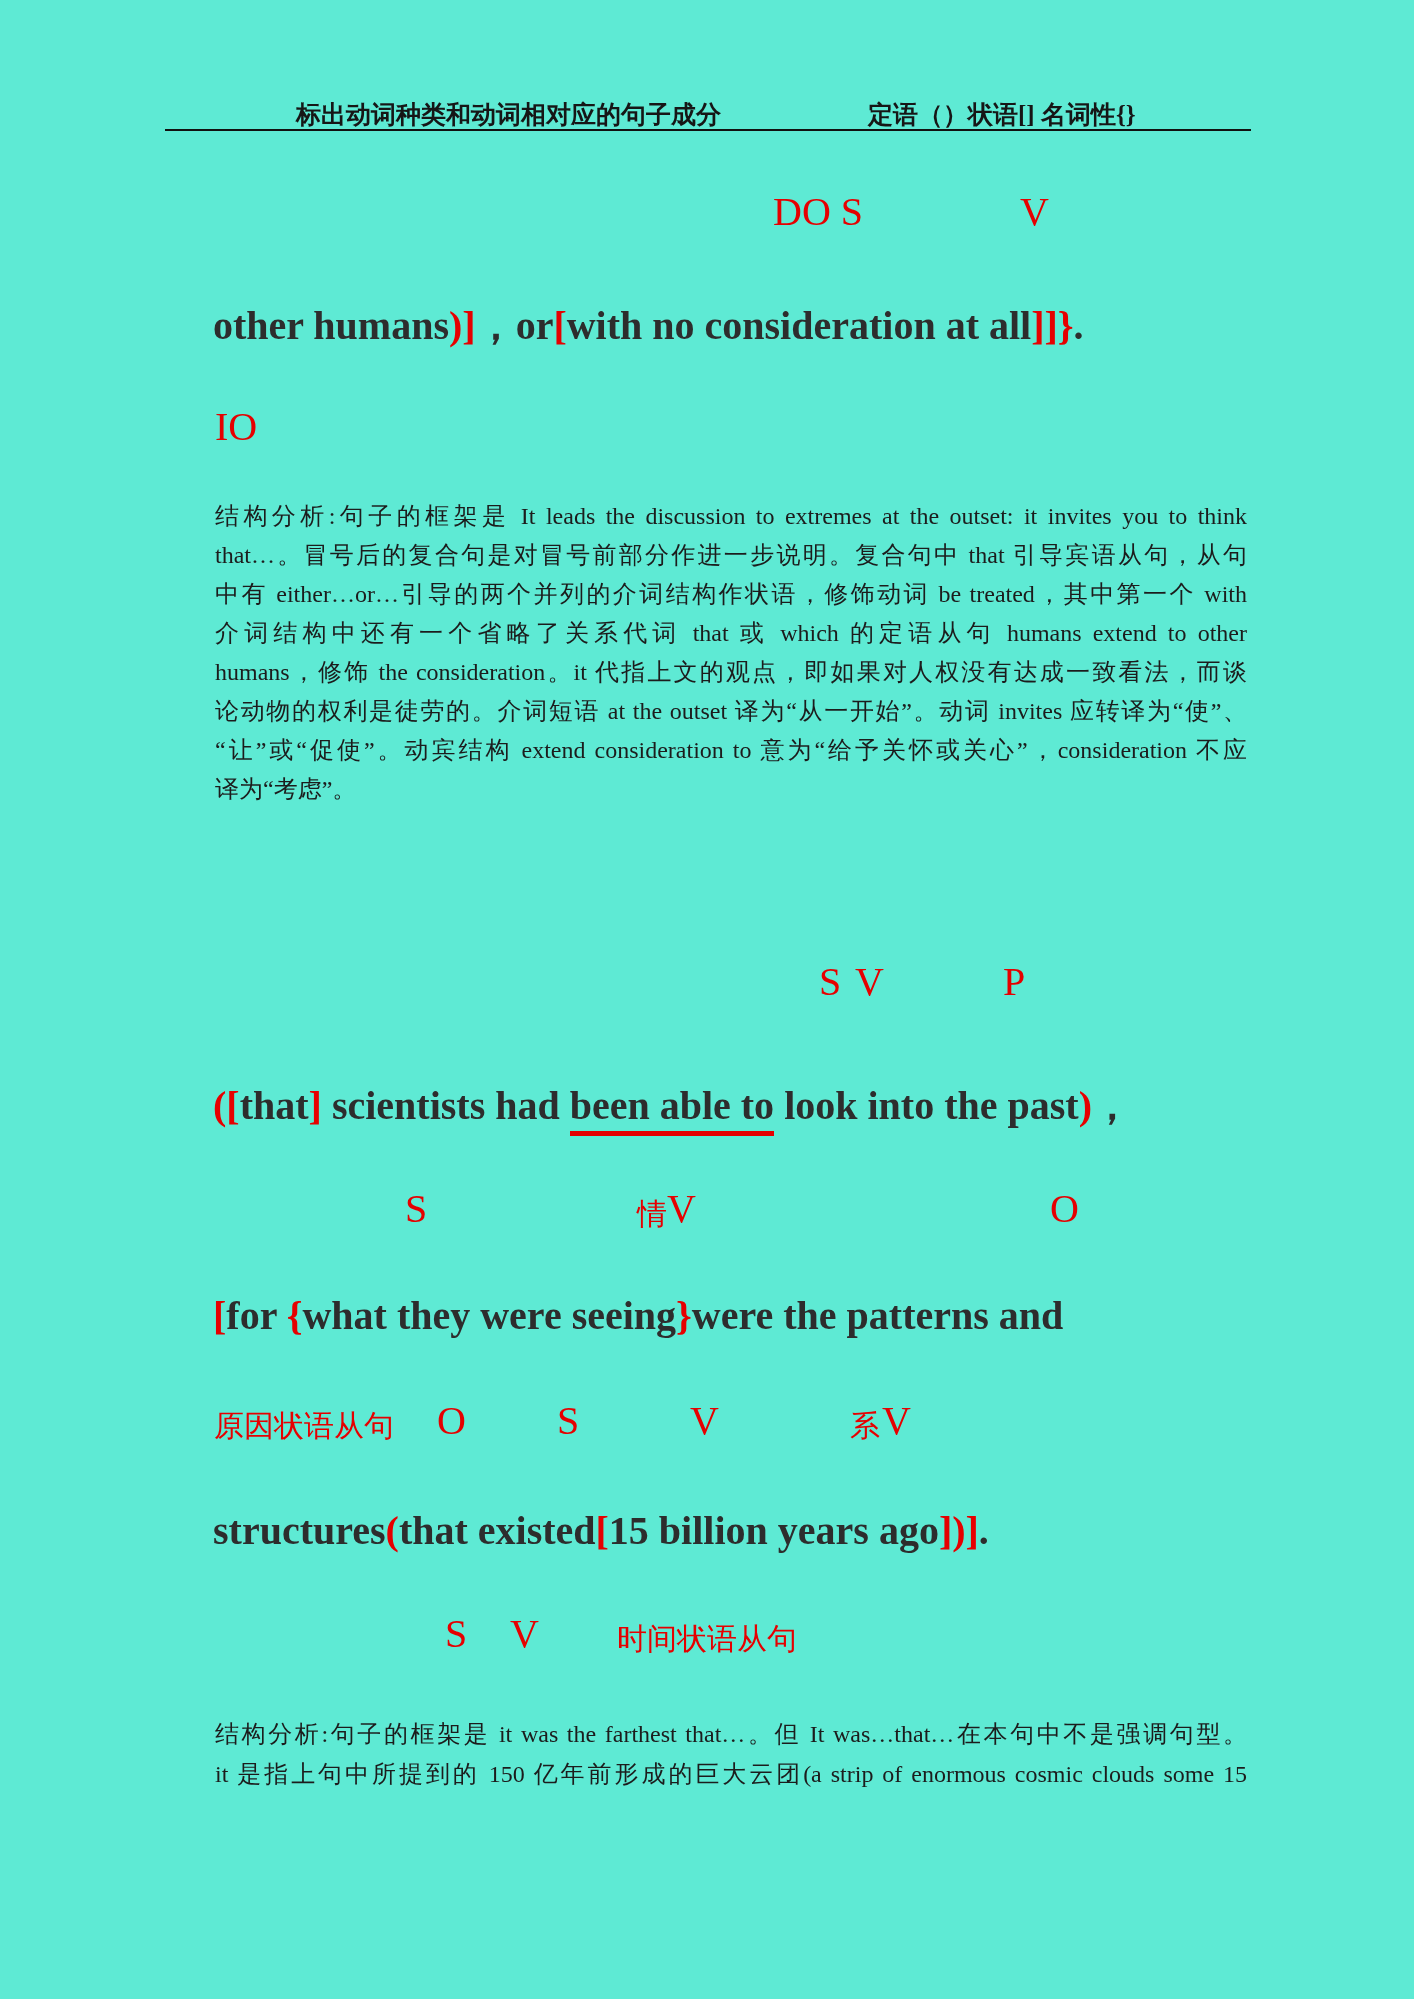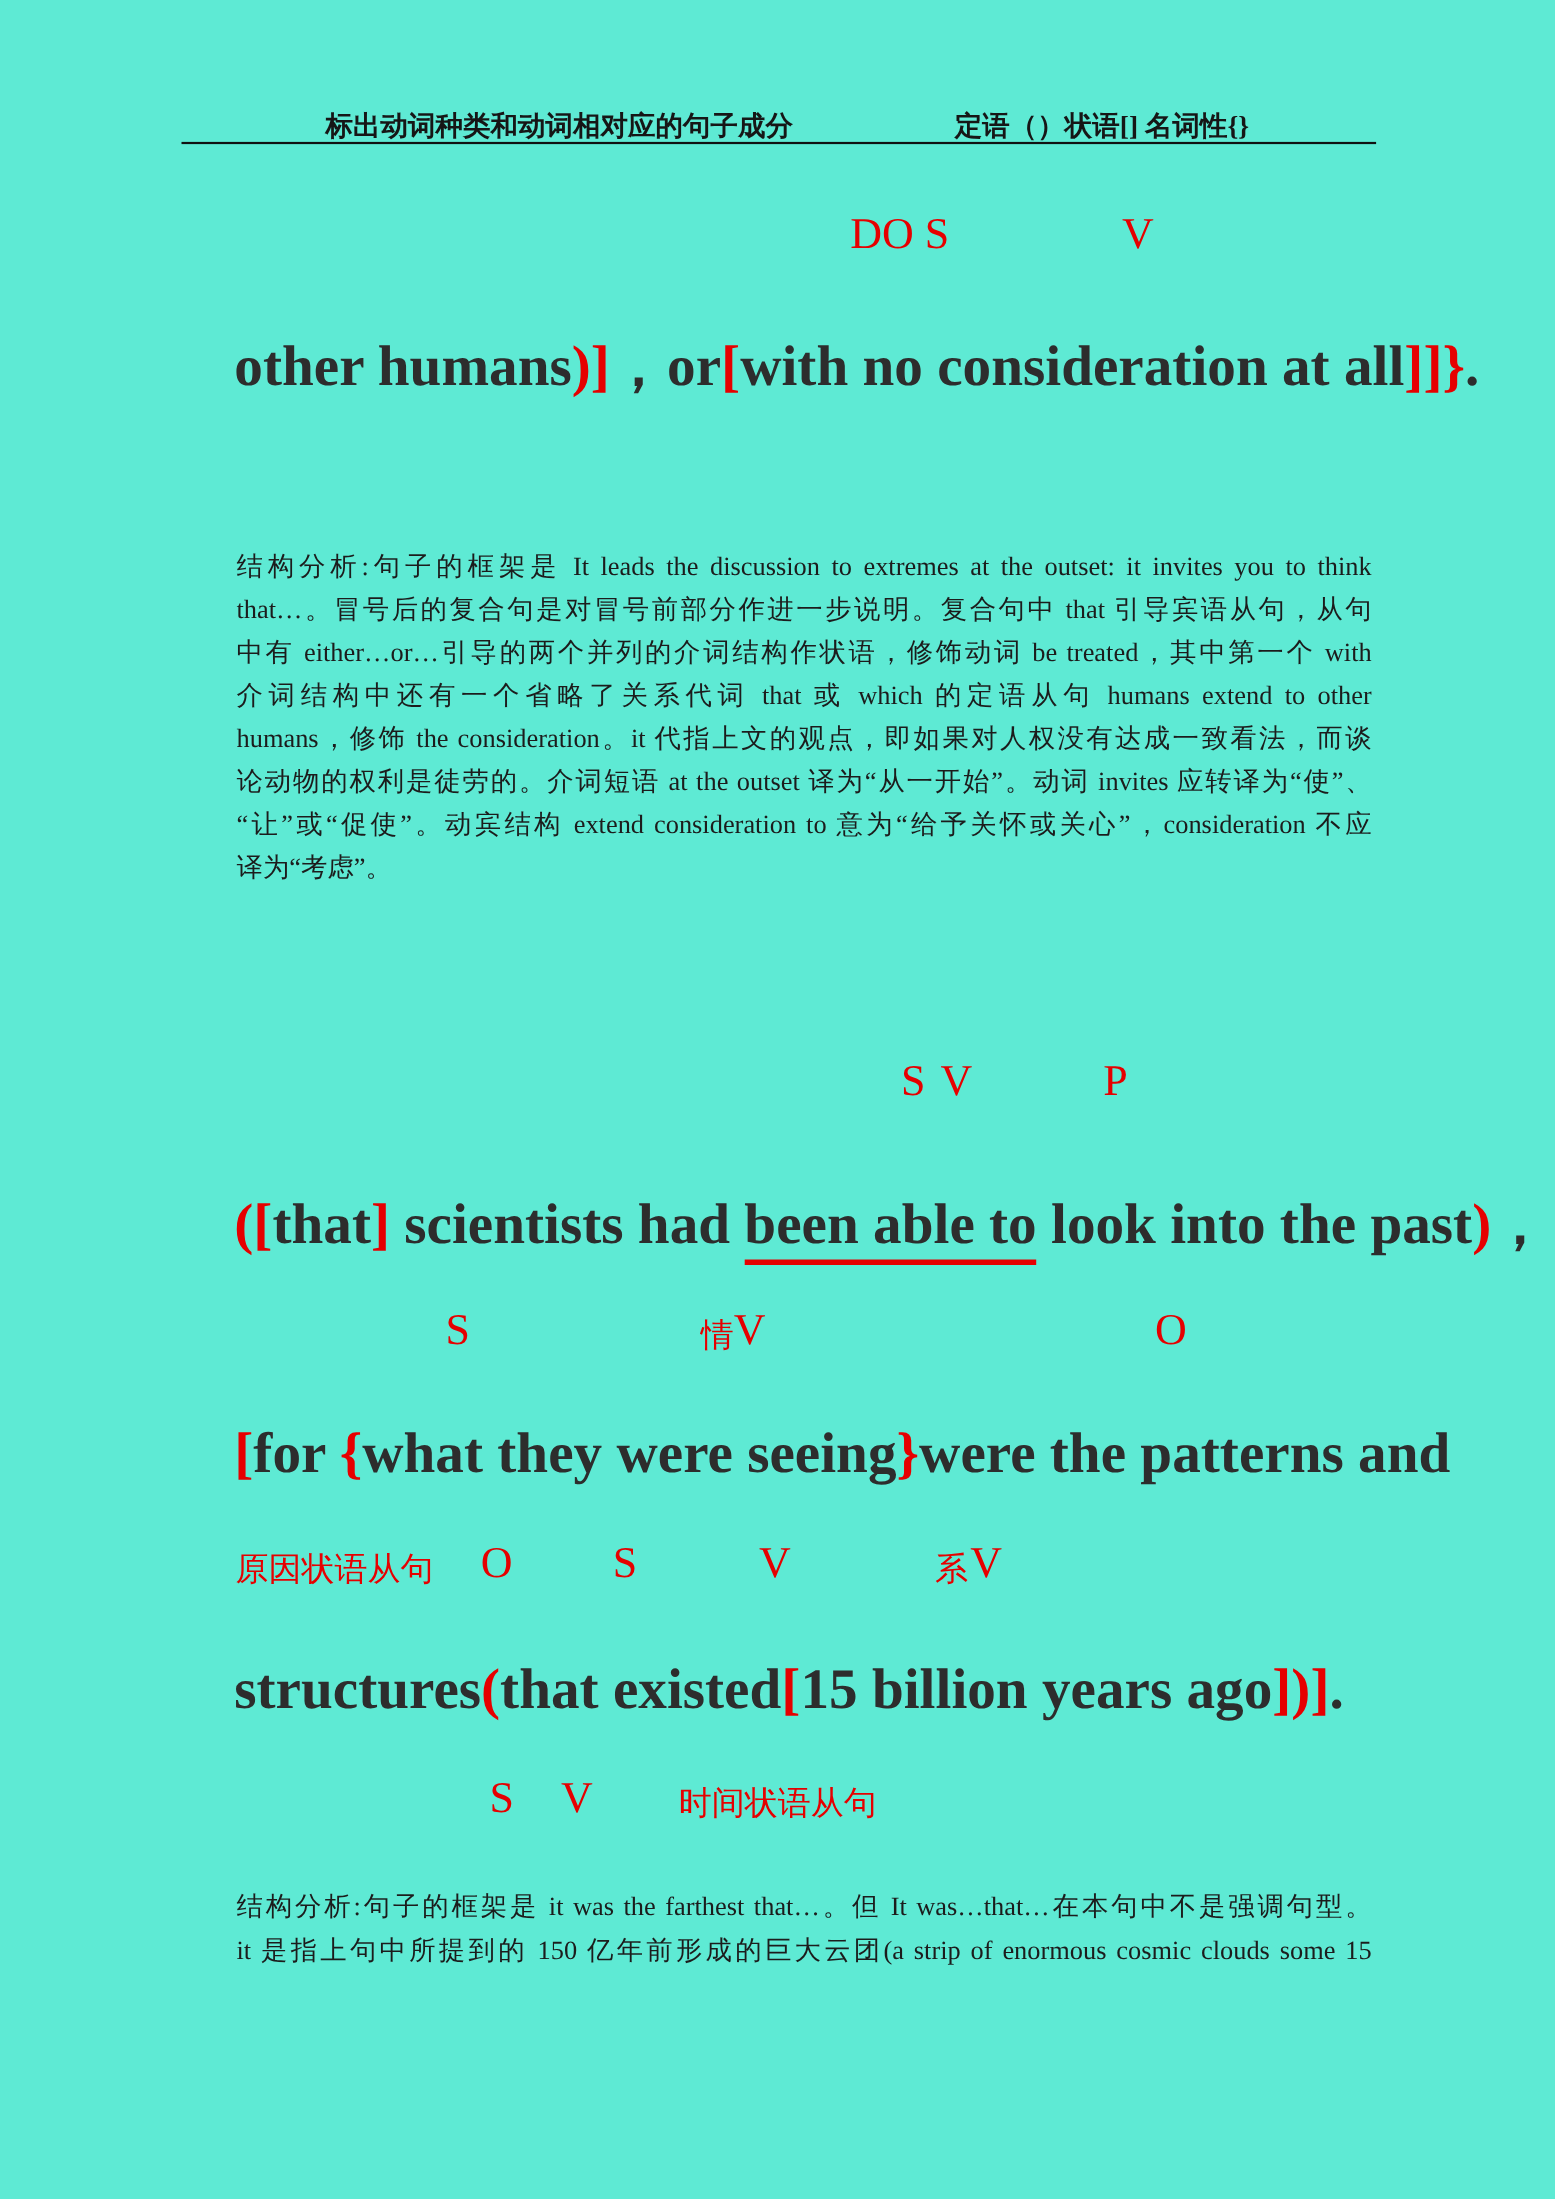--- a/index.html
+++ b/index.html
@@ -38,21 +38,21 @@
     white-space:nowrap;
     color:#e60000;
   }
   .ann-row span.ann-cjk{
     font-size:30px;
     top:9px;
   }
   .sent{
     position:absolute;
     font-weight:bold;
-    font-size:52px;
+    font-size:40px;
     white-space:nowrap;
     color:#2d2d2d;
   }
   .seg-b{color:#2d2d2d;}
   .seg-r{color:#e60000;}
   .seg-u{border-bottom:5px solid #e60000;padding-bottom:3px;}
   .para{
     position:absolute;
     left:215px;
     width:1032px;
@@ -89,20 +89,23 @@
   <div class="hdr hdr-right">定语（）状语[] 名词性{}</div>
   <div class="rule"></div>
 
   <div class="ann-row" style="top:188px">
     <span style="left:773px">DO S</span>
     <span style="left:1020px">V</span>
   </div>
 
   <div class="sent" style="top:298px;left:213px"><span class="seg-b">other humans</span><span class="seg-r">)]</span><span class="seg-b">，</span><span class="seg-b">or</span><span class="seg-r">[</span><span class="seg-b">with no consideration at all</span><span class="seg-r">]]}</span><span class="seg-b">.</span></div>
 
+  <div class="ann-row" style="top:403px">
+    <span style="left:215px">IO</span>
+  </div>
 
   <div class="para" style="top:497px">
     <div class="ln">结构分析:句子的框架是 It leads the discussion to extremes at the outset: it invites you to think</div>
     <div class="ln">that…。冒号后的复合句是对冒号前部分作进一步说明。复合句中 that 引导宾语从句，从句</div>
     <div class="ln">中有 either…or…引导的两个并列的介词结构作状语，修饰动词 be treated，其中第一个 with</div>
     <div class="ln">介词结构中还有一个省略了关系代词 that 或 which 的定语从句 humans extend to other</div>
     <div class="ln">humans，修饰 the consideration。it 代指上文的观点，即如果对人权没有达成一致看法，而谈</div>
     <div class="ln">论动物的权利是徒劳的。介词短语 at the outset 译为“从一开始”。动词 invites 应转译为“使”、</div>
     <div class="ln">“让”或“促使”。动宾结构 extend consideration to 意为“给予关怀或关心”，consideration 不应</div>
     <div class="ln ln-last">译为“考虑”。</div>

